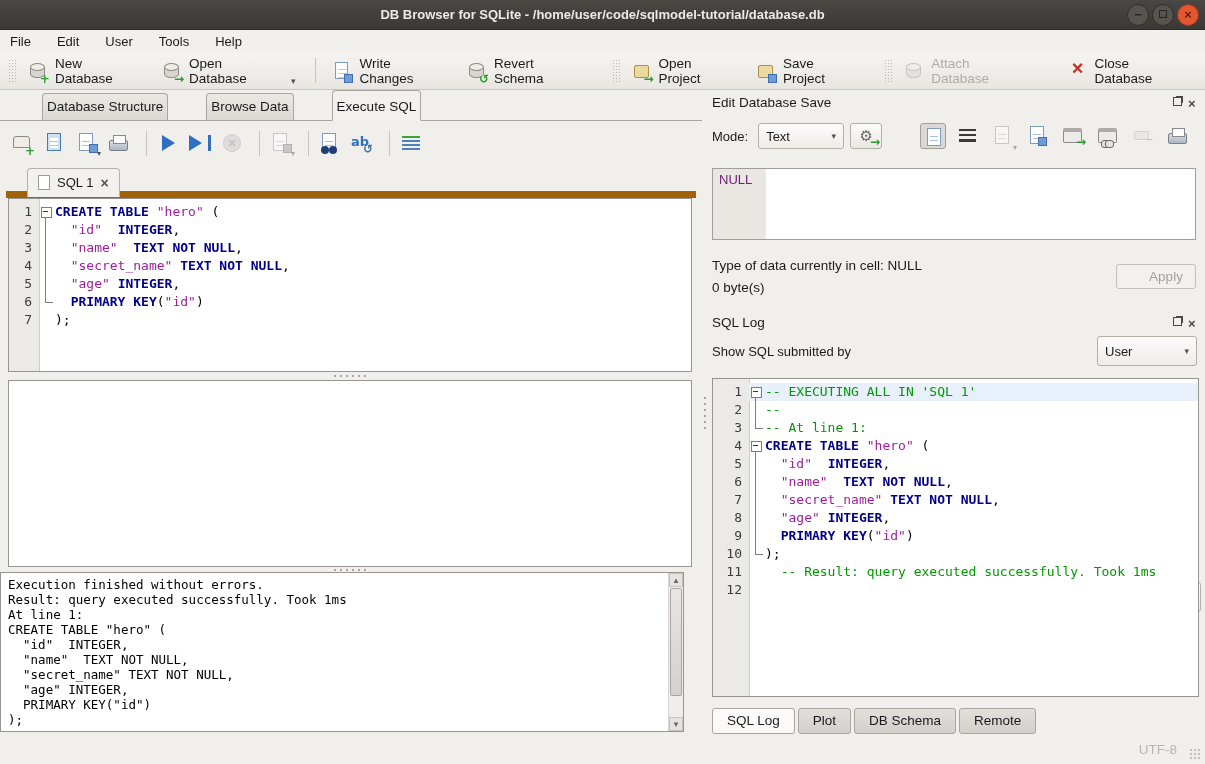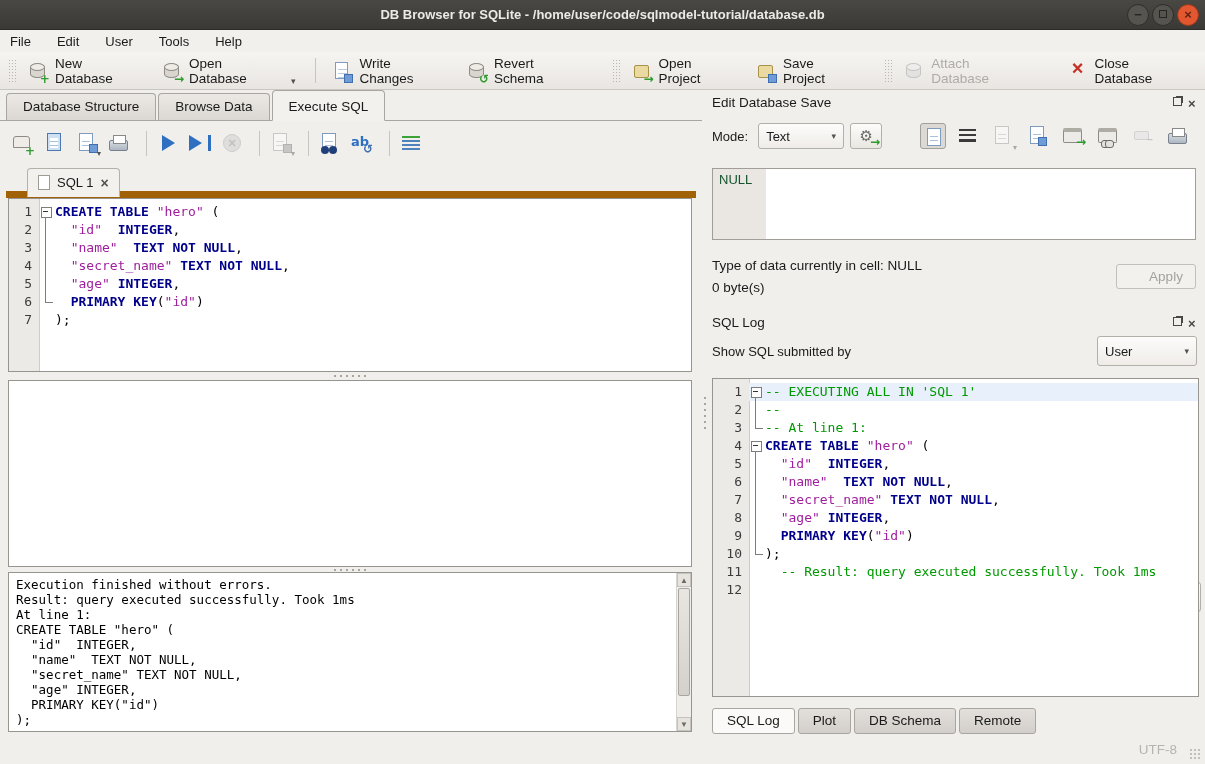--- a/index.html
+++ b/index.html
@@ -54,23 +54,23 @@
   .bigx { position:absolute; left:0; top:-3px; width:20px; height:20px; color:#C53127;
           font-size:20px; font-weight:bold; line-height:20px; text-align:center; }
 
   
   #workspace { position:absolute; left:0; top:90px; width:1205px; height:645px; }
 
   
   .main-tabbar { position:absolute; left:0; top:0; width:702px; height:31px;
                  display:flex; align-items:flex-end; padding-left:6px;
                  border-bottom:1px solid #A9A5A0; }
-  .mtab { padding:5px 16px 6px; margin-right:2px; font-size:13.5px;
+  .mtab { padding:5px 4px 6px; margin-right:2px; font-size:13.5px;
           background:linear-gradient(#ECE9E5,#DBD7D2); border:1px solid #A9A5A0;
-          border-bottom:none; border-radius:4px 4px 0 0; height:27px; }
+          border-bottom:none; border-radius:4px 4px 0 0; height:27px;margin-left:36px; }
   .mtab.active { background:#F3F1EE; height:31px; margin-bottom:-1px; padding-top:8px;
                  border-bottom:1px solid #F3F1EE; }
 
   
   #left-panel { position:absolute; left:0; top:31px; width:702px; height:614px;
                 background:#F1EFEC; }
 
   
   .sqltoolbar { position:absolute; left:10px; top:9px; height:26px; display:flex;
                 align-items:center; }
@@ -108,21 +108,21 @@
   .doctab { display:flex; align-items:center; gap:7px; padding:0 10px; height:29px;
             background:#F3F1EE; border:1px solid #B4B0AA; border-bottom:1px solid #F3F1EE;
             border-radius:4px 4px 0 0; margin-bottom:-1px; }
   .doctab .dicon { width:12px; height:15px; background:#fff; border:1px solid #9E9A94; }
   .doctab .x { color:#55534E; font-weight:bold; font-size:14px; }
 
   
   .frame { position:absolute; background:#fff; border:1px solid #98948F; }
   #editor-frame { left:8px; top:77px; width:684px; height:174px; }
   #middle-frame { left:8px; top:259px; width:684px; height:187px; }
-  #results-frame { left:8px; top:451px; width:684px; height:160px; }
+  #results-frame { left:0; top:451px; width:684px; height:160px; }
   .hsplit { position:absolute; left:8px; width:684px; height:8px; display:flex;
             align-items:center; justify-content:center; }
   .hsplit i { width:36px; height:2px;
               background:radial-gradient(circle,#A8A49E 40%,transparent 42%) 0 0/6px 2px; }
   #split1 { top:251px; } #split2 { top:446px; height:5px; }
 
   .codepane { position:absolute; inset:0; overflow:hidden; padding-top:4px;
               background:linear-gradient(to right,#ECEAE6 0 30px,#CFCBC6 30px 31px,#fff 31px); }
   .codepane.loggut { background:linear-gradient(to right,#ECEAE6 0 36px,#CFCBC6 36px 37px,#fff 37px); }
   .code-row { display:flex; height:18px; line-height:18px;
@@ -209,21 +209,21 @@
             color:#8E8A84; font-weight:bold; }
   .printer { position:absolute; left:3px; top:9px; width:19px; height:11px;
              background:linear-gradient(#D6DCE3,#AEB7C1); border:1px solid #77828E;
              border-radius:2px; }
   .printer::before { content:""; position:absolute; left:3px; top:-6px; width:11px; height:7px;
              background:#fff; border:1px solid #888; }
 
   #cellbox { position:absolute; left:5px; top:78px; width:484px; height:72px; background:#fff;
              border:1px solid #A19D98; }
   #cellbox .nullcol { position:absolute; left:0; top:0; bottom:0; width:53px; background:#EAE7E3; }
-  #cellbox .nullval { position:absolute; left:6px; top:3px; font-size:13px; color:#14532d; }
+  #cellbox .nullval { position:absolute; left:6px; top:3px; font-size:13px; color:#701a75; }
   #type-line { position:absolute; left:5px; top:168px; font-size:13.5px; }
   #byte-line { position:absolute; left:5px; top:190px; font-size:13.5px; }
   .pbtn { position:absolute; border-radius:3px; text-align:center; font-size:13.5px; }
   #apply-btn { left:409px; top:174px; width:80px; height:25px; line-height:23px;
                background:#F3F1EE; border:1px solid #C3BFBA; color:#A5A19C;padding-left:20px; }
   #clear-btn { left:409px; top:246px; width:80px; height:30px; line-height:28px;
                background:linear-gradient(#FDFCFB,#EFECE8); border:1px solid #B2AEA9; }
 
   #log-header { top:222px; }
   .filter-row { position:absolute; left:5px; top:246px; right:8px; height:30px; display:flex;

